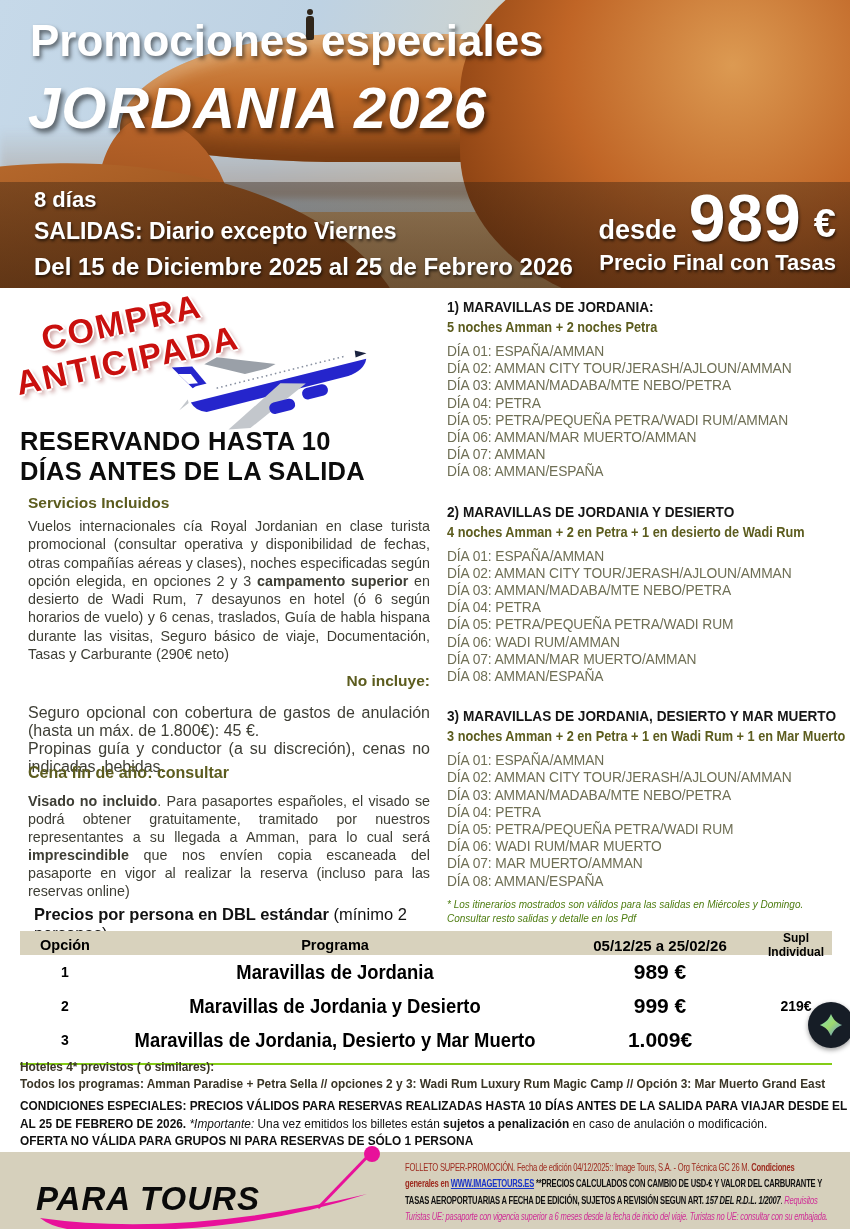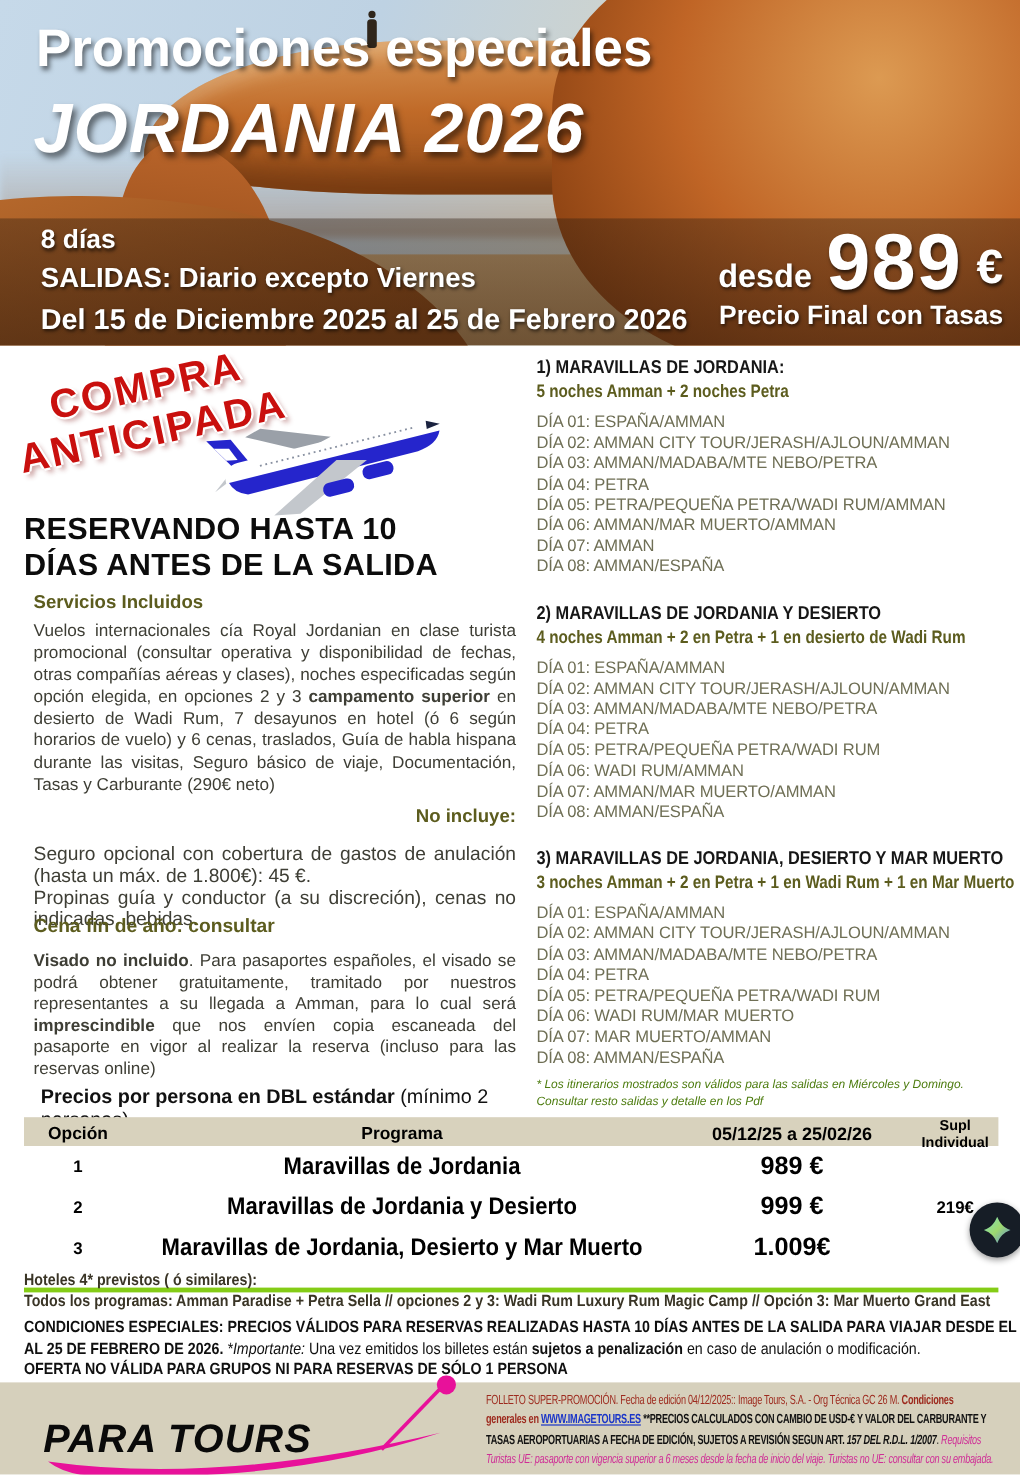--- a/index.html
+++ b/index.html
@@ -70,21 +70,21 @@
   .itins{position:absolute;left:447px;top:298px;width:398px;}
   .itin{margin-bottom:22px;}
   .itin-title{font-size:15.5px;font-weight:bold;color:#161616;white-space:nowrap;
         transform:scaleX(.88);transform-origin:0 0;line-height:18px;margin-bottom:2px;}
   .itin-sub{font-size:15px;font-weight:bold;color:#5c5c1e;white-space:nowrap;
         transform:scaleX(.85);transform-origin:0 0;line-height:18px;margin-bottom:7px;}
   .day-line{font-size:13.8px;line-height:17.2px;color:#6f6f55;letter-spacing:-.1px;}
   .itin-note{margin-top:-14px;font-size:10px;line-height:14.5px;font-style:italic;color:#4d7c0f;}
 
   
-  .ptable{position:absolute;left:20px;top:931px;width:812px;border-bottom:4px solid #84cc16;padding-bottom:16px;}
+  .ptable{position:absolute;left:20px;top:931px;width:812px;border-bottom:2px solid #84cc16;padding-bottom:6px;}
   .thead{display:grid;grid-template-columns:90px 450px 200px 1fr;align-items:center;height:24px;
         background:#d8d2bd;font-weight:bold;text-align:center;}
   .th-op,.th-prog{font-size:14.5px;}
   .th-date{font-size:15px;}
   .th-supl{font-size:12px;}
   .trow{display:grid;grid-template-columns:90px 450px 200px 1fr;align-items:center;height:34px;text-align:center;}
   .c-op{font-size:14px;font-weight:bold;}
   .c-prog{font-size:20px;font-weight:bold;transform:scaleX(.92);}
   .c-price{font-size:21px;font-weight:bold;}
   .c-supl{font-size:14px;font-weight:bold;}

